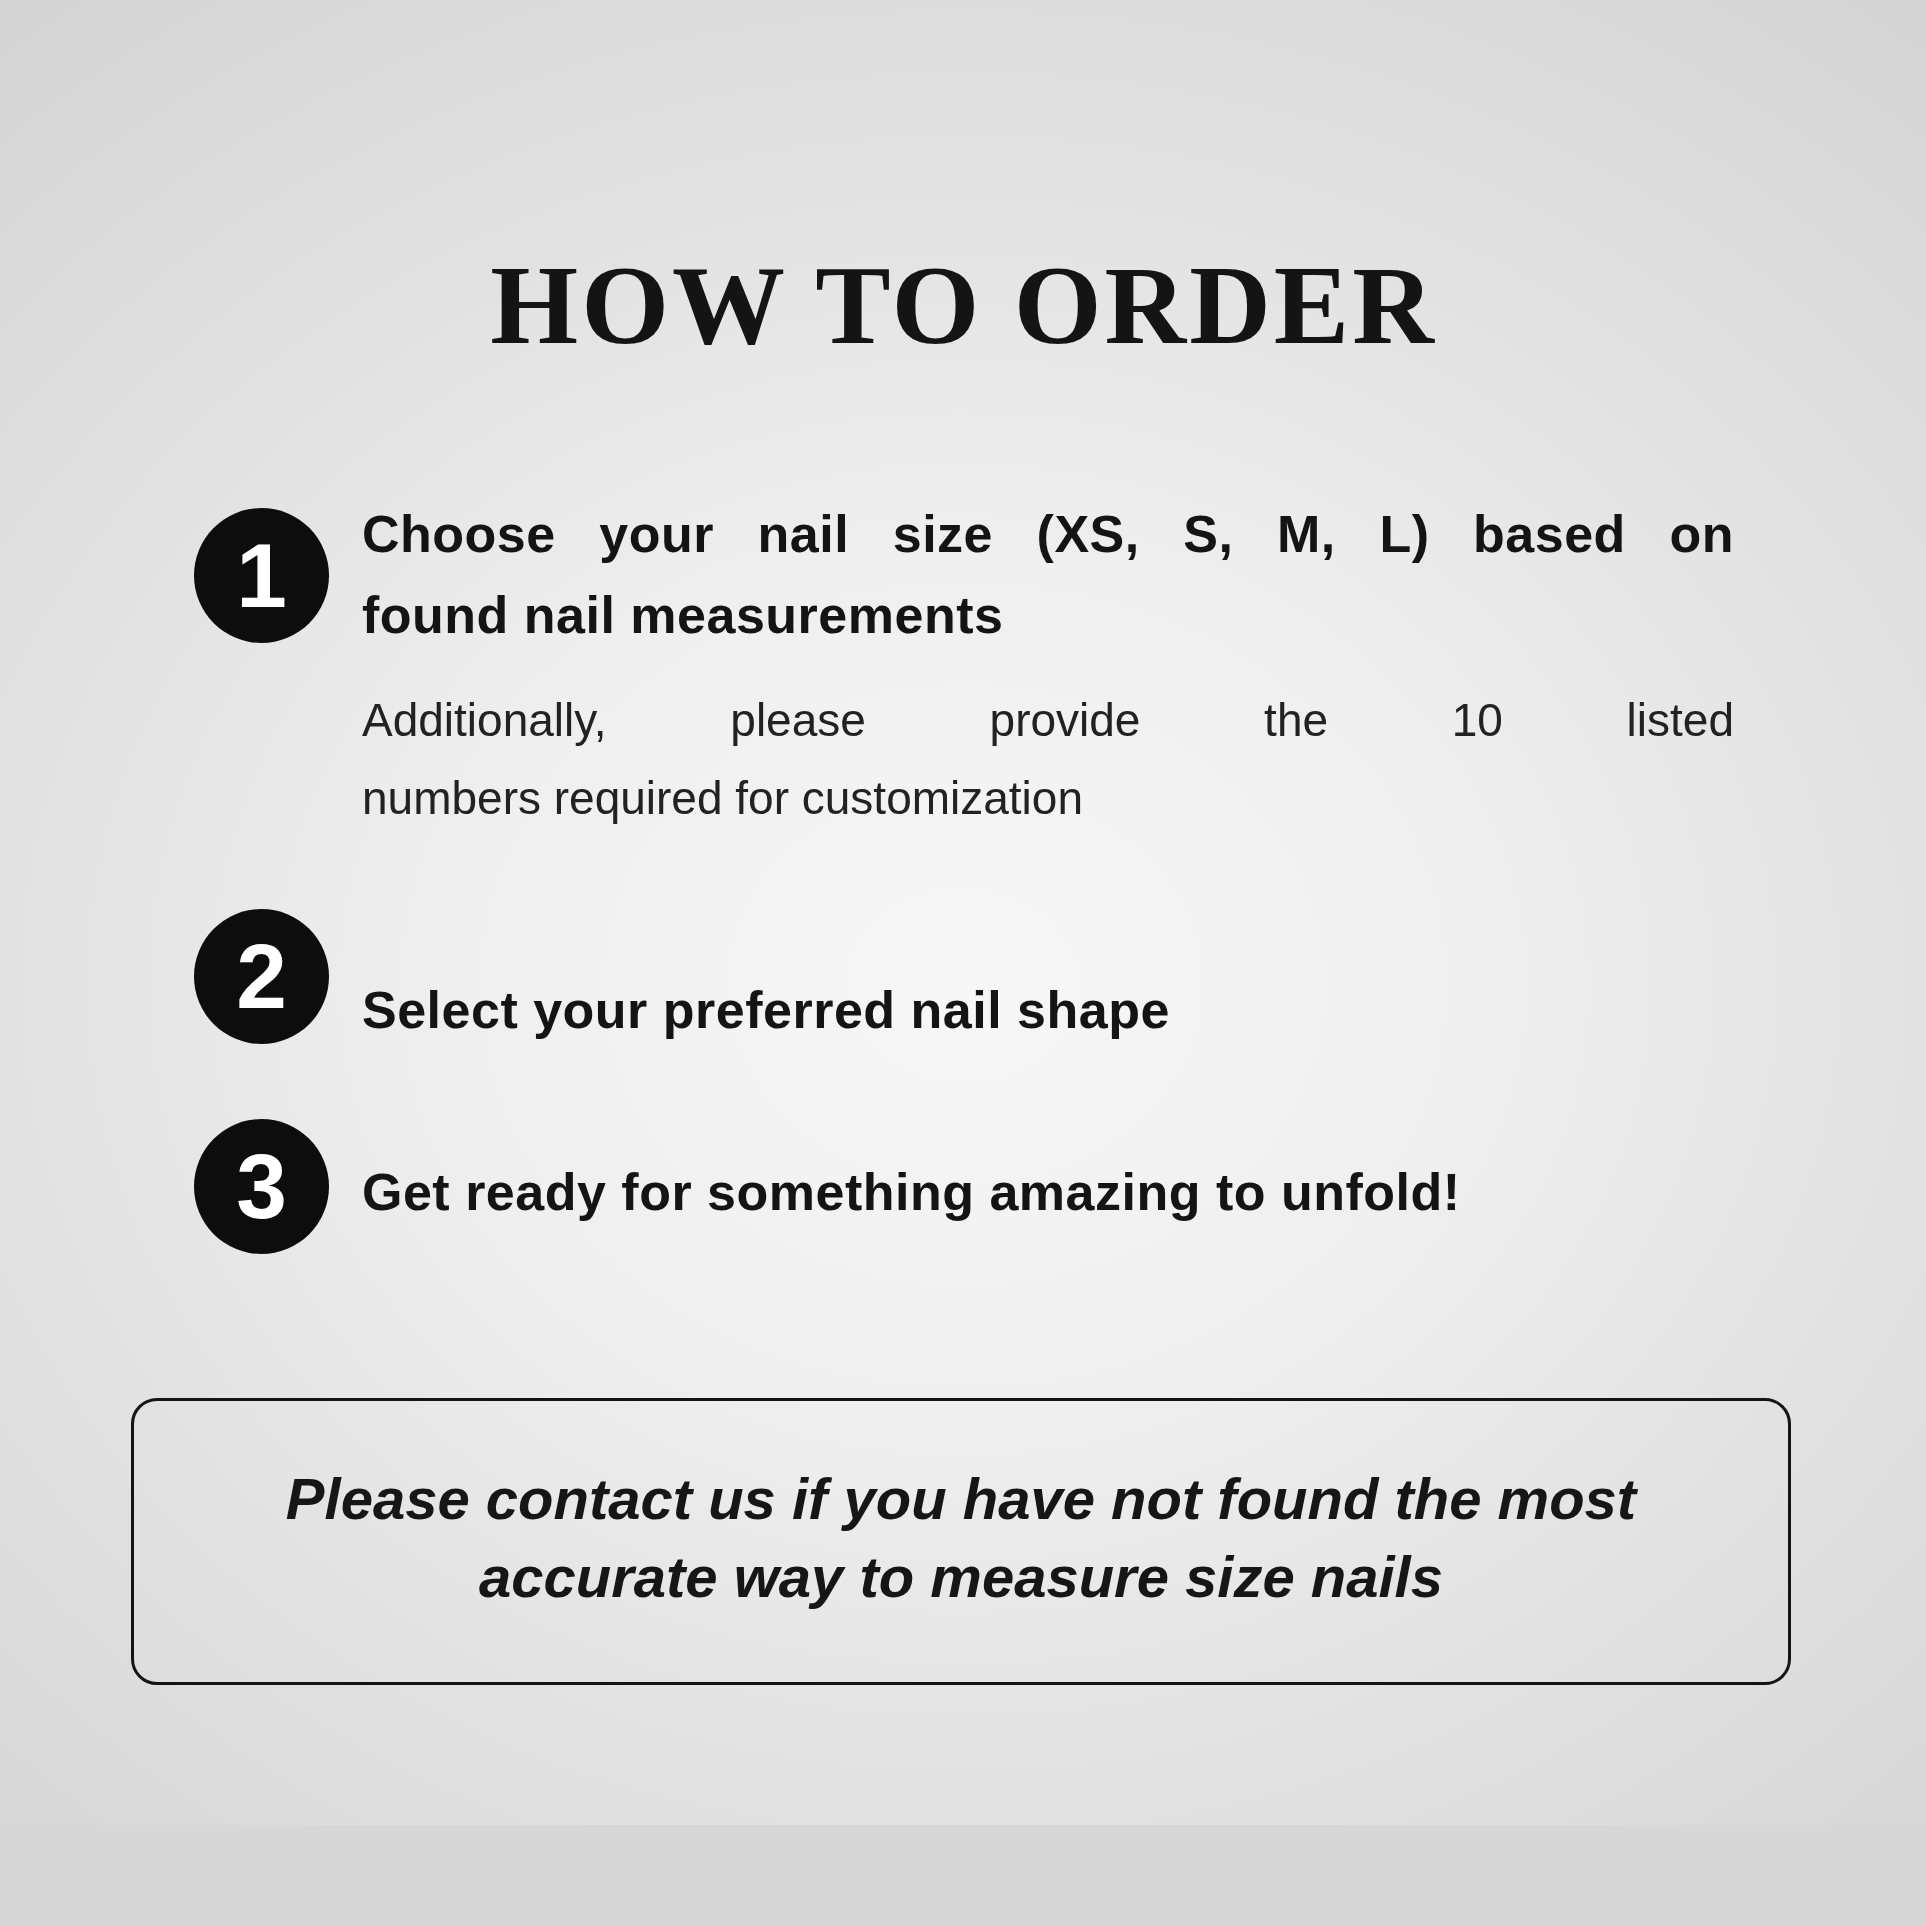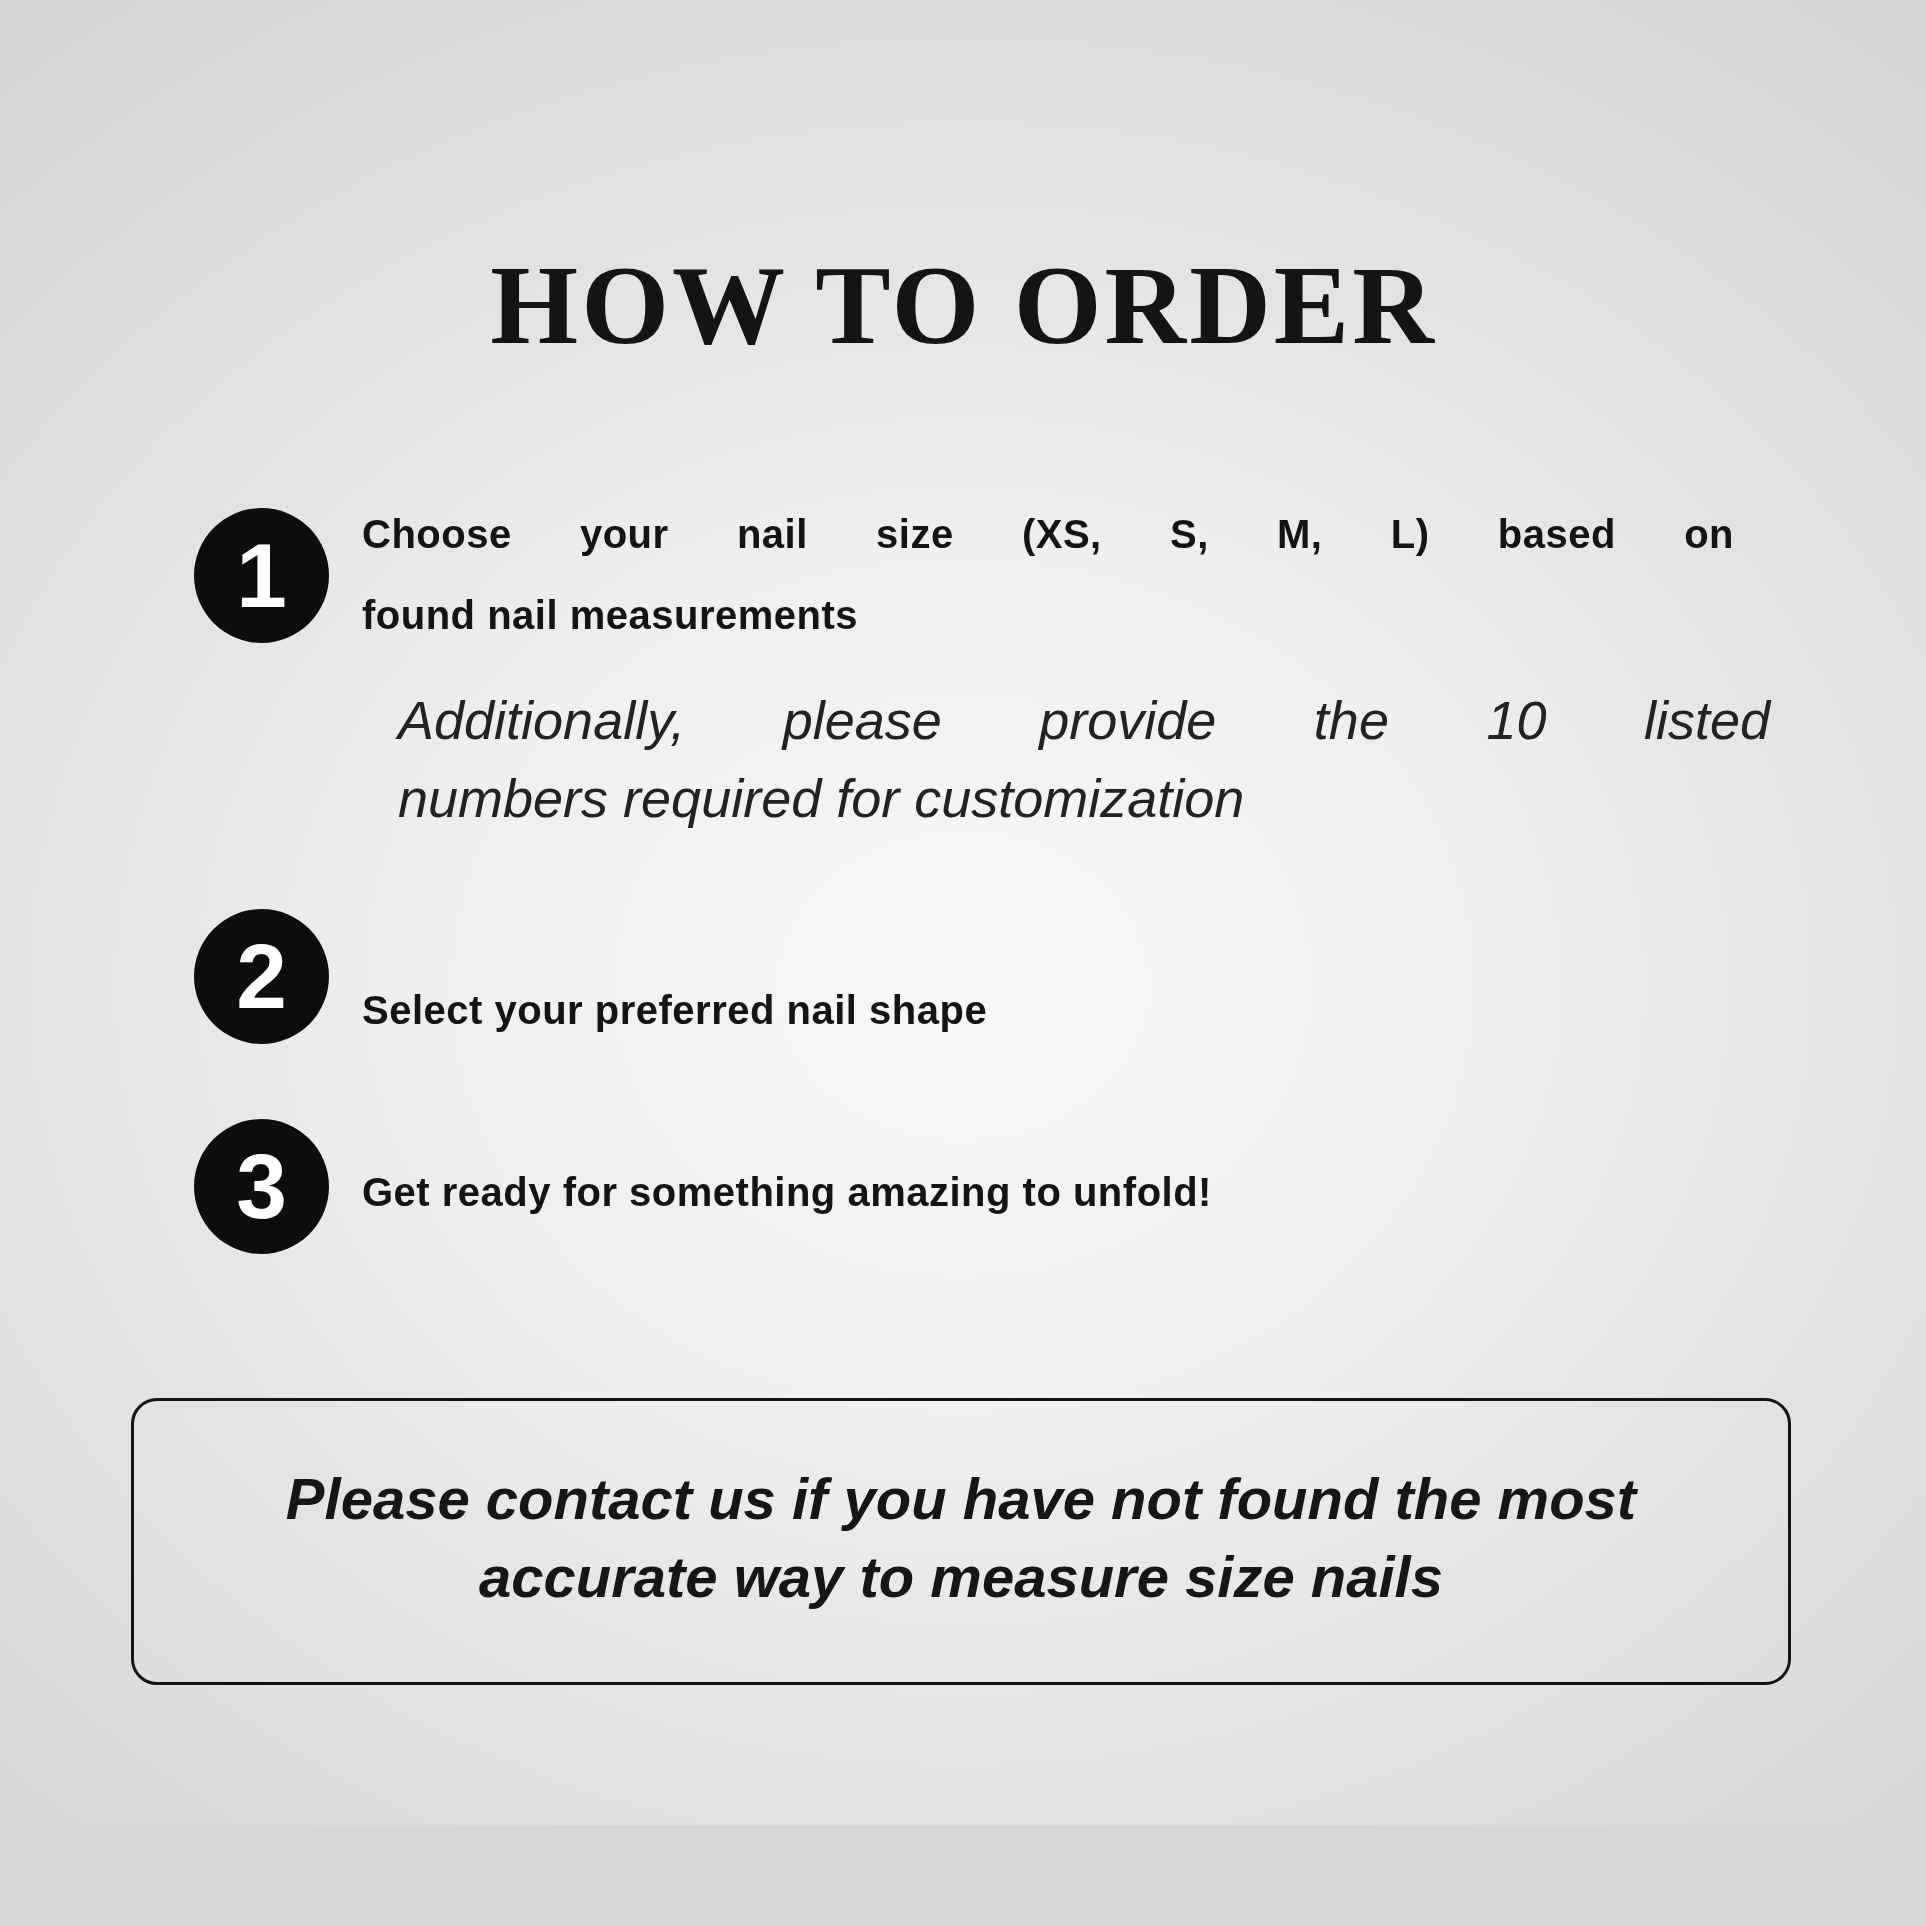--- a/index.html
+++ b/index.html
@@ -48,45 +48,43 @@
   }
   .circle-1 { top: 508px; }
   .circle-2 { top: 909px; }
   .circle-3 { top: 1119px; }
 
   .step-text {
     position: absolute;
     left: 362px;
     width: 1372px;
     font-weight: 700;
-    font-size: 40px;
+    font-size: 52px;
     line-height: 81px;
     letter-spacing: 0.5px;
     color: #141414;
   }
   .heading-1 { top: 494px; }
   .heading-2 { top: 970px; }
   .heading-3 { top: 1152px; }
 
   .justify-line {
     text-align: justify;
     text-align-last: justify;
   }
 
   .step-note {
     position: absolute;
     left: 362px;
     width: 1372px;
     top: 681px;
-    font-style: italic;
     font-weight: 400;
-    font-size: 54px;
+    font-size: 46px;
     line-height: 78px;
     color: #222222;
-    margin-left: 36px;
   }
 
   .contact-box {
     position: absolute;
     left: 131px;
     top: 1398px;
     width: 1660px;
     height: 287px;
     box-sizing: border-box;
     border: 3px solid #141414;

